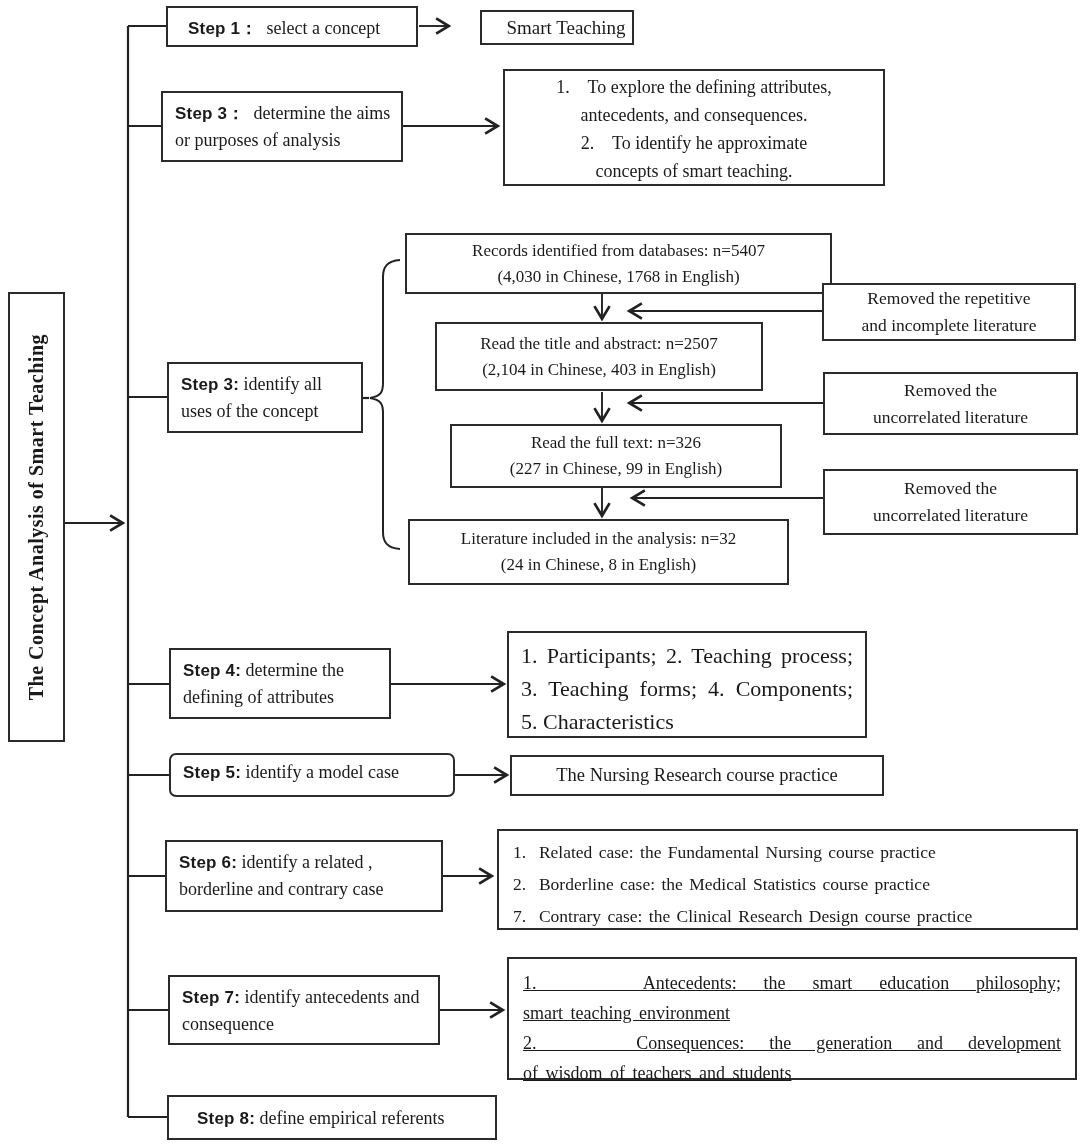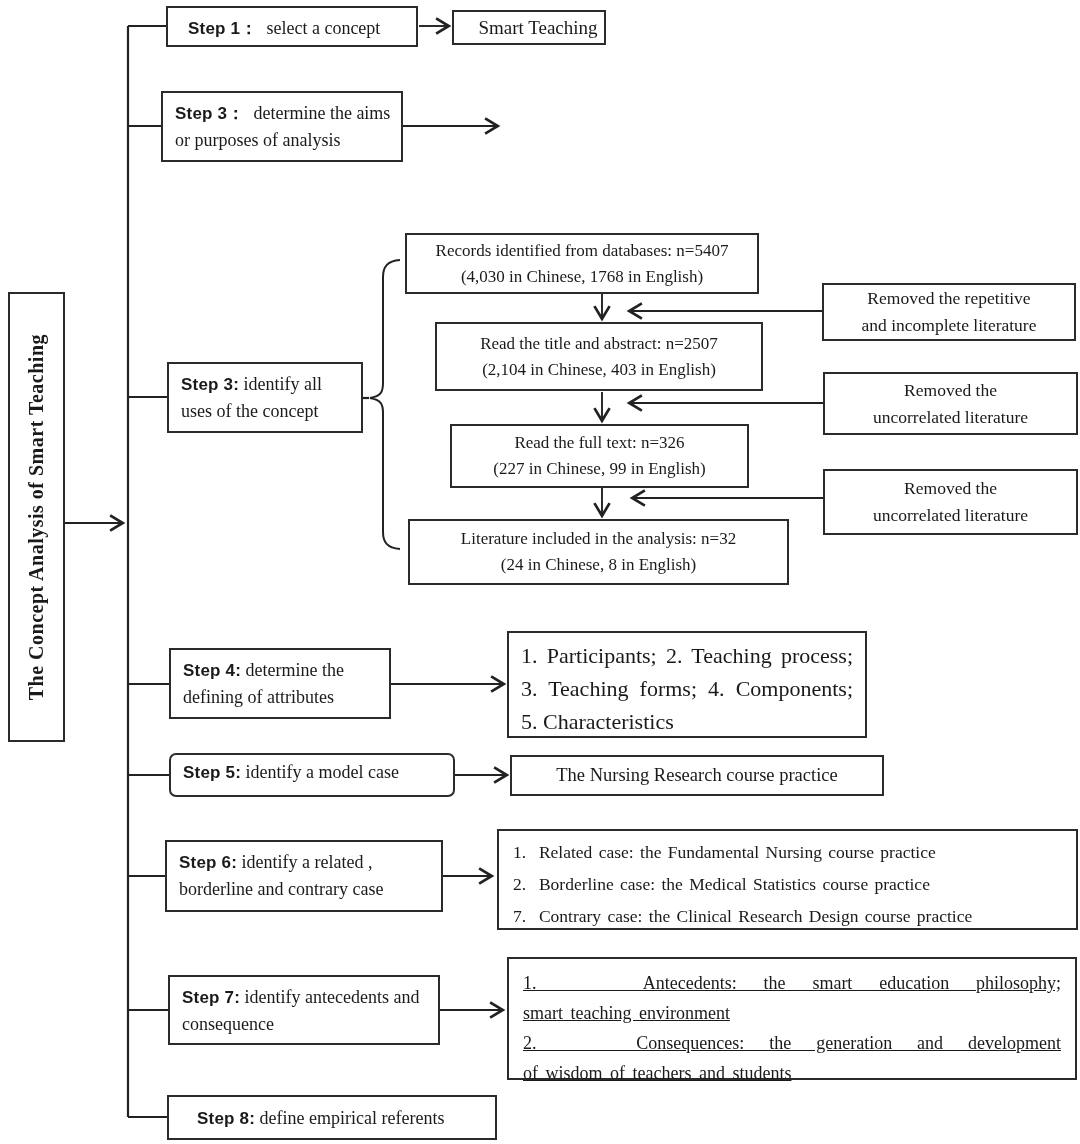--- a/index.html
+++ b/index.html
@@ -18,21 +18,21 @@
   }
   .step-label{
     font-family:"Liberation Sans","DejaVu Sans",sans-serif;
     font-weight:bold;font-size:17px;letter-spacing:.2px;
   }
   .step-desc{white-space:pre-wrap;margin-top:16px;}
   .centered{display:flex;flex-direction:column;justify-content:center;text-align:center;}
   .sbox{font-size:17px;line-height:26px;padding:3px 4px;}
   .rm{font-size:17.5px;line-height:27px;padding:2px 4px;}
   .line{white-space:pre-wrap;}
-  .r1{font-size:19px;padding-left:18px;}
+  .r1{font-size:19px;padding-left:18px;margin-left:28px;}
   .r2{font-size:18px;line-height:28px;padding-top:2px;}
   .r4{font-size:22px;line-height:33px;padding:6px 12px;}
   .r4 .just,.r7 .just{text-align:justify;text-align-last:justify;}
   .r5{font-size:18.5px;}
   .r6{font-size:17.5px;line-height:32px;padding:5px 14px;word-spacing:2px;}
   .r7{font-size:18px;line-height:30px;padding:9px 14px;word-spacing:3px;text-decoration:underline;}
   .vtitle{
     display:flex;align-items:center;justify-content:center;
     font-weight:bold;font-size:20px;
   }
@@ -115,20 +115,26 @@
     <span class="step-label">Step 7:</span><span class="step-desc"> identify antecedents and consequence</span>
   </div>
   <div class="bx step" style="left:167px;top:1095px;width:330px;height:45px;padding-top:8px;padding-left:28px;">
     <span class="step-label">Step 8:</span><span class="step-desc"> define empirical referents</span>
   </div>
 
   <div class="bx centered r1" style="left:452px;top:10px;width:154px;height:35px;">
     <div class="line">Smart Teaching</div>
   </div>
 
+  <div class="bx centered r2" style="left:503px;top:69px;width:382px;height:117px;">
+    <div class="line">1.    To explore the defining attributes,</div>
+    <div class="line">antecedents, and consequences.</div>
+    <div class="line">2.    To identify he approximate</div>
+    <div class="line">concepts of smart teaching.</div>
+  </div>
 
   <div class="bx r4" style="left:507px;top:631px;width:360px;height:107px;">
     <div class="line just">1. Participants; 2. Teaching process;</div>
     <div class="line just">3. Teaching forms; 4. Components;</div>
     <div class="line">5. Characteristics</div>
   </div>
 
   <div class="bx centered r5" style="left:510px;top:755px;width:374px;height:41px;">
     <div class="line">The Nursing Research course practice</div>
   </div>
@@ -139,29 +145,29 @@
     <div class="line">7.  Contrary case: the Clinical Research Design course practice</div>
   </div>
 
   <div class="bx r7" style="left:507px;top:957px;width:570px;height:123px;">
     <div class="line just">1.    Antecedents: the smart education philosophy;</div>
     <div class="line">smart teaching environment</div>
     <div class="line just">2.    Consequences: the generation and development</div>
     <div class="line">of wisdom of teachers and students</div>
   </div>
 
-  <div class="bx centered sbox" style="left:405px;top:233px;width:354px;height:61px;text-align:center;">
+  <div class="bx centered sbox" style="left:405px;top:233px;width:427px;height:61px;text-align:center;">
     <div class="line">Records identified from databases: n=5407</div>
     <div class="line">(4,030 in Chinese, 1768 in English)</div>
   </div>
   <div class="bx centered sbox" style="left:435px;top:322px;width:328px;height:69px;">
     <div class="line">Read the title and abstract: n=2507</div>
     <div class="line">(2,104 in Chinese, 403 in English)</div>
   </div>
-  <div class="bx centered sbox" style="left:450px;top:424px;width:299px;height:64px;">
+  <div class="bx centered sbox" style="left:450px;top:424px;width:332px;height:64px;">
     <div class="line">Read the full text: n=326</div>
     <div class="line">(227 in Chinese, 99 in English)</div>
   </div>
   <div class="bx centered sbox" style="left:408px;top:519px;width:381px;height:66px;">
     <div class="line">Literature included in the analysis: n=32</div>
     <div class="line">(24 in Chinese, 8 in English)</div>
   </div>
 
   <div class="bx centered rm" style="left:822px;top:283px;width:254px;height:58px;">
     <div class="line">Removed the repetitive</div>

